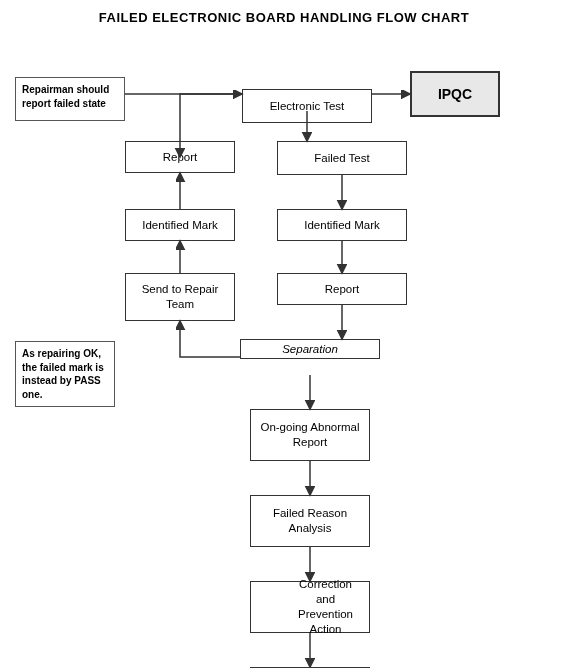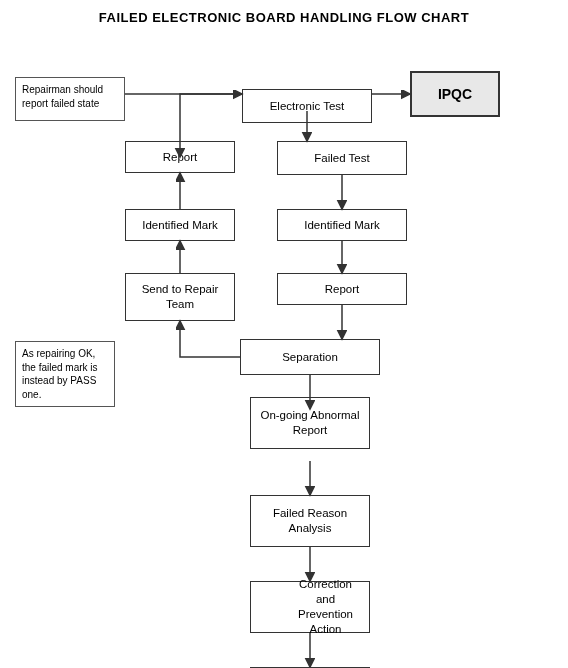--- a/index.html
+++ b/index.html
@@ -47,20 +47,21 @@
       border-width: 2px;
     }
     .note-box {
       position: absolute;
       border: 1px solid #555;
       background: #fff;
       font-size: 10px;
       padding: 5px 6px;
       line-height: 1.35;
       text-align: left;
+      font-weight: bold;
     }
     
     svg.arrows {
       position: absolute;
       top: 0; left: 0;
       width: 100%;
       height: 100%;
       pointer-events: none;
       overflow: visible;
     }
@@ -111,29 +112,29 @@
     </div>
 
     <div class="box" style="left:115px; top:224px; width:110px; height:48px;">
       <span>Send to Repair Team</span>
     </div>
 
     <div class="box" style="left:267px; top:224px; width:130px; height:32px;">
       <span>Report</span>
     </div>
 
-    <div class="box" style="left:230px; top:290px; width:140px; height:36px;">
+    <div class="box" style="left:230px; top:290px; width:140px; height:20px;font-style:italic;">
       <span>Separation</span>
     </div>
 
     <div class="note-box" style="left:5px; top:292px; width:100px; min-height:56px;">
       <span>As repairing OK, the failed mark is instead by PASS one.</span>
     </div>
 
-    <div class="box" style="left:240px; top:348px; width:120px; height:52px;">
+    <div class="box" style="left:240px; top:360px; width:120px; height:52px;">
       <span>On-going Abnormal Report</span>
     </div>
 
     <div class="box" style="left:240px; top:446px; width:120px; height:52px;">
       <span>Failed Reason Analysis</span>
     </div>
 
     <div class="box" style="left:240px; top:532px; width:120px; height:52px;padding-left:37px;">
       <span>Correction and Prevention Action</span>
     </div>

